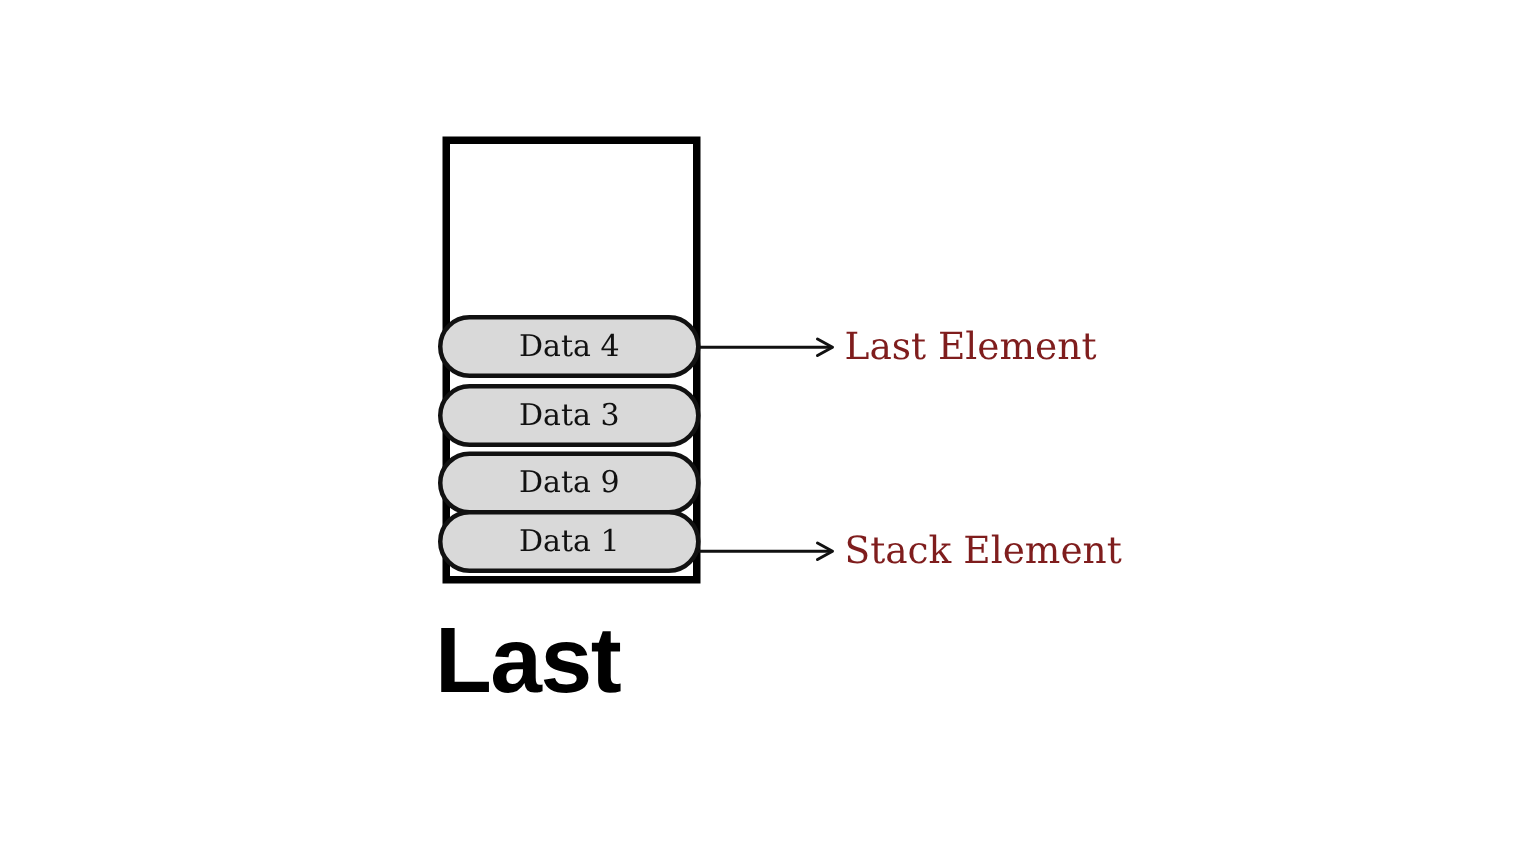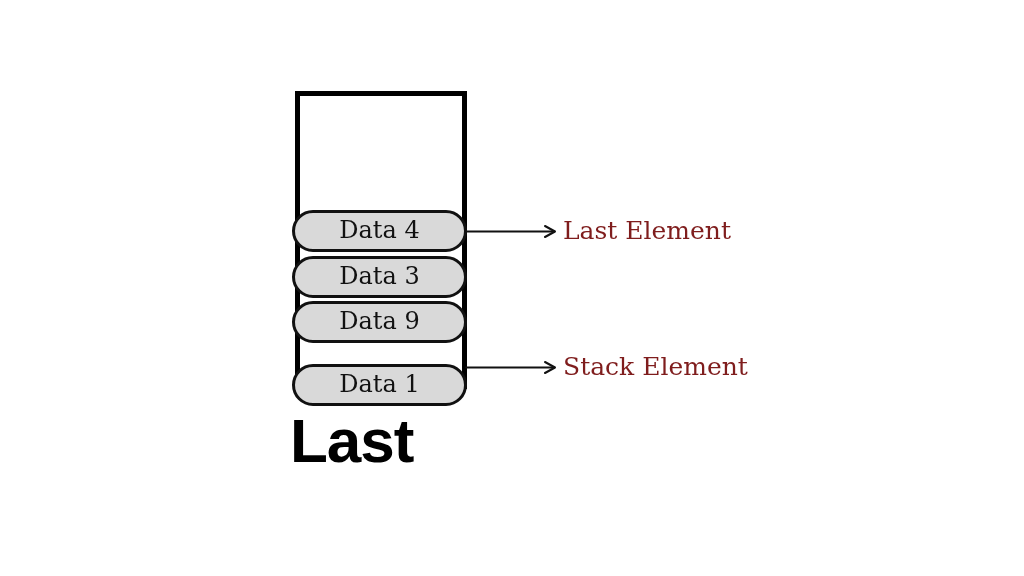--- a/index.html
+++ b/index.html
@@ -35,29 +35,29 @@
     box-sizing: border-box;
     background: #d9d9d9;
     border: 3px solid #111111;
     border-radius: 21px;
     display: flex;
     align-items: center;
     justify-content: center;
   }
   .pill span {
     font-family: "DejaVu Serif", "Liberation Serif", serif;
-    font-size: 24px;
+    font-size: 20px;
     color: #111111;
     line-height: 1;
     padding-bottom: 2px;
   }
   .pill-0 { top: 210px; }
   .pill-1 { top: 256px; }
   .pill-2 { top: 301px; }
-  .pill-3 { top: 364px; text-align: center; }
+  .pill-3 { top: 340px; text-align: center; }
 
   
   .arrows {
     position: absolute;
     left: 0;
     top: 0;
     width: 1024px;
     height: 576px;
     pointer-events: none;
   }

